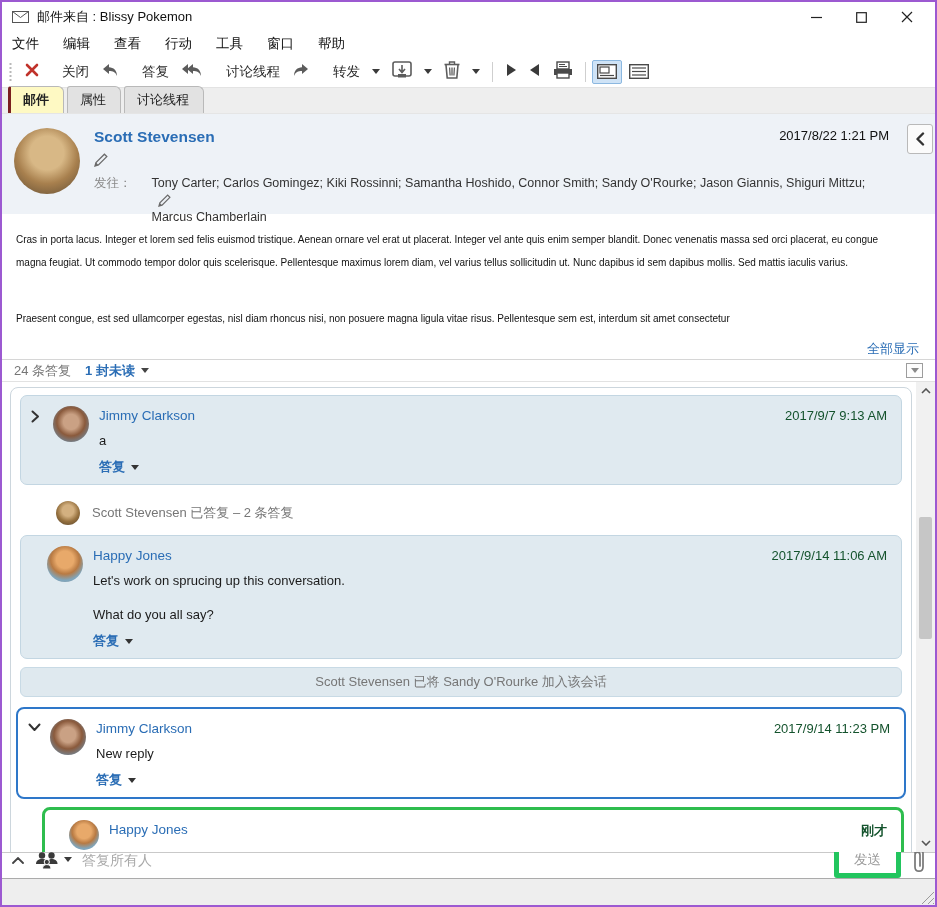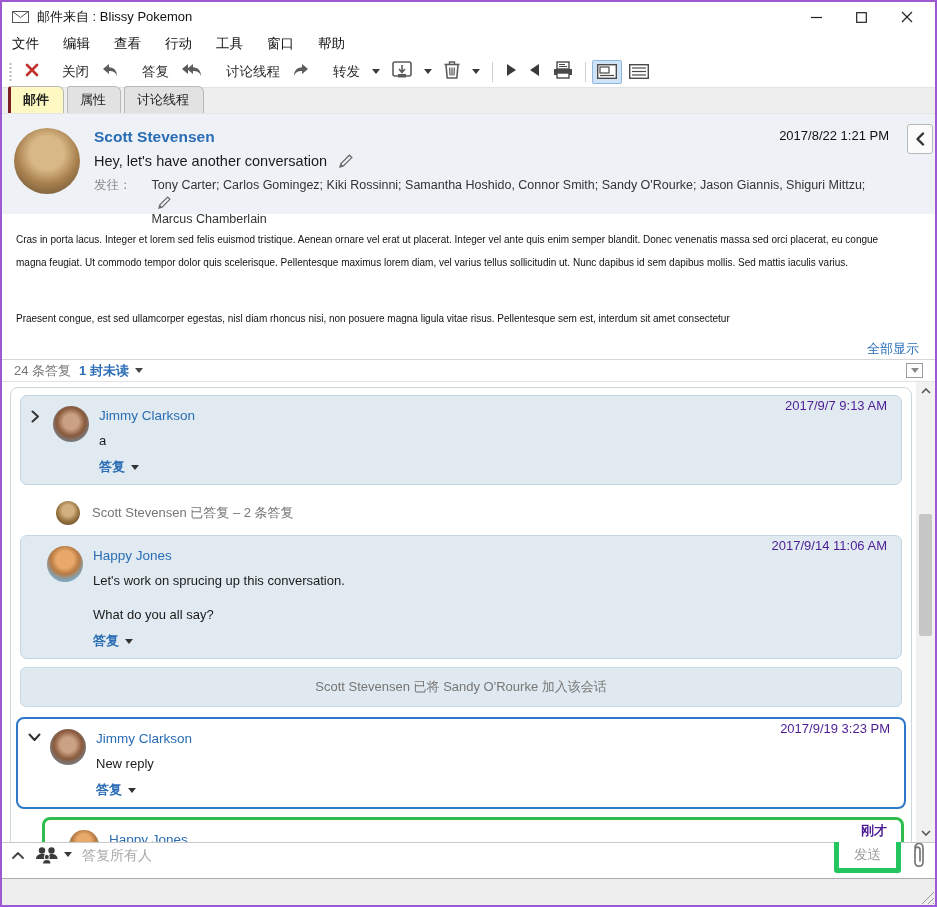--- a/index.html
+++ b/index.html
@@ -51,59 +51,59 @@
   .collapse-btn { position:absolute; top:10px; right:2px; width:26px; height:30px; background:#fbfbfb; border:1px solid #b9b9b9; border-radius:3px; display:flex; align-items:center; justify-content:center; }
   .pencil { display:flex; }
 
   
   .msg-body { height:124px; background:#fff; padding:14px 52px 0 14px; font-size:10px; line-height:23px; color:#111; flex:none; }
   .msg-body p + p { margin-top:33px; }
 
   .showall-row { height:21px; display:flex; justify-content:flex-end; padding-right:16px; align-items:center; flex:none; }
   .link { color:#2a6db5; cursor:pointer; }
 
-  .replies-header { height:23px; border-top:1px solid #d6d6d6; border-bottom:1px solid #e2e2e2; display:flex; align-items:center; padding:0 12px; gap:8px; flex:none; }
+  .replies-header { height:23px; border-top:1px solid #d6d6d6; border-bottom:1px solid #e2e2e2; display:flex; align-items:center; padding:0 12px; gap:14px; flex:none; }
   .reply-count { color:#767676; font-size:13px; }
   .unread { color:#2a6db5; font-weight:bold; font-size:13px; display:flex; align-items:center; gap:6px; }
   .unread .caret-down { border-top-color:#444; }
   .collapse-all { margin-left:auto; width:17px; height:15px; border:1px solid #9d9d9d; display:flex; align-items:center; justify-content:center; background:#fdfdfd; }
   .collapse-all .caret-down { border-left-width:4px; border-right-width:4px; border-top:5px solid #8a8a8a; }
 
   
   .replies-area { flex:1; position:relative; overflow:hidden; background:#fff; }
   .replies-list { position:absolute; left:0; right:19px; top:0; bottom:0; padding:5px 4px 0 8px; overflow:hidden; }
   .thread-wrap { border:1px solid #ccd6dd; border-radius:8px; padding:7px 9px; min-height:100%; }
   .rcard { border:1px solid #c3d6e2; background:#e0eaf0; border-radius:7px; padding:8px 12px 8px 16px; position:relative; }
-  .rcard .rdate { position:absolute; top:2px; right:14px; font-size:13px; color:#4c1d95; }
+  .rcard .rdate { position:absolute; top:12px; right:14px; font-size:13px; color:#14532d; }
   .rrow { display:flex; align-items:flex-start; }
   .rchev { width:16px; margin:6px 6px 0 -6px; display:flex; flex:none; }
   .rav { width:36px; height:36px; margin-right:10px; margin-top:2px; }
   .rmain { padding-top:4px; min-width:0; flex:1; }
   .rauthor { color:#2a6db5; font-size:13.5px; margin-bottom:10px; }
   .rbody { color:#1b1b1b; font-size:13px; margin-bottom:10px; }
   .reply-link { display:flex; align-items:center; gap:6px; color:#2a6db5; font-size:13px; font-weight:bold; }
   .reply-link .caret-down { border-left-width:4px; border-right-width:4px; border-top:5px solid #333; }
   .answered-row { display:flex; align-items:center; gap:12px; padding:8px 0 10px 36px; }
   .answered-row .sm-av { width:24px; height:24px; }
   .answered-text { color:#767676; font-size:13px; }
-  .syscard { background:#dfe9ef; border:1px solid #c8dae5; border-radius:6px; height:40px; display:flex; align-items:center; justify-content:center; margin:0 0 10px 0; }
+  .syscard { background:#dfe9ef; border:1px solid #c8dae5; border-radius:6px; height:30px; display:flex; align-items:center; justify-content:center; margin:0 0 10px 0; }
   .systext { color:#767676; font-size:13px; }
   .rcard.expanded { background:#fff; border:2px solid #2e77c9; border-radius:8px; margin-left:-4px; margin-right:-4px; }
   .rcard.newest { background:#fff; border:3px solid #2ebd4e; border-radius:8px; margin-left:22px; margin-right:-2px; }
   .rcard.newest .rdate { font-weight:bold; }
   .mb6 { margin-bottom:8px; }
 
   
   .vscroll { position:absolute; top:0; right:0; bottom:0; width:19px; background:#f1f1f1; display:flex; flex-direction:column; align-items:center; }
   .scroll-arrow { height:18px; width:100%; display:flex; align-items:center; justify-content:center; flex:none; }
   .scroll-track { flex:1; width:100%; position:relative; }
   .scroll-thumb { position:absolute; top:27%; left:3px; right:3px; height:122px; background:#c6c6c6; border-radius:2px; }
 
   
-  .composer { height:36px; border-top:1px solid #c9c9c9; display:flex; align-items:center; padding:0 6px 12px 10px; gap:10px; background:#fff; flex:none; }
+  .composer { height:26px; border-top:1px solid #c9c9c9; display:flex; align-items:center; padding:0 6px 12px 10px; gap:10px; background:#fff; flex:none; }
   .composer input { flex:1; border:none; outline:none; font-size:14px; color:#333; background:transparent; }
   .composer input::placeholder { color:#a9a9a9; }
   .send-btn { border:5px solid #22c55e; border-radius:3px; background:#fff; color:#9a9a9a; font-size:13.5px; padding:4px 15px; }
   .clip { display:flex; margin-right:2px; }
 
   
   .statusbar { height:27px; background:#eeeeee; border-top:1px solid #ababab; position:relative; flex:none; }
   .grip-corner { position:absolute; right:1px; bottom:1px; width:14px; height:14px;
     background:repeating-linear-gradient(135deg, transparent 0 3px, #9a9a9a 3px 4px); clip-path:polygon(100% 0,100% 100%,0 100%); }
 </style>
@@ -244,21 +244,20 @@
     <div class="tab active"><span>邮件</span></div>
     <div class="tab"><span>属性</span></div>
     <div class="tab"><span>讨论线程</span></div>
   </div>
 
   <div class="msg-header">
     <div class="avatar avatar-main"></div>
     <div class="hdr-main">
       <div class="sender-name">Scott Stevensen</div>
       <div class="subject-row">
-        <span class="subject">Hey, let's have another conversation</span>
         <span class="pencil">
           <svg width="14" height="14" viewBox="0 0 14 14">
               <path d="M1 13 L2 9.6 L10.4 1.2 L12.8 3.6 L4.4 12 Z" fill="none" stroke="#6a6a6a" stroke-width="1.3"></path>
               <path d="M1 13 L2 9.6 L4.4 12 Z" fill="#6a6a6a"></path>
             </svg>
         </span>
       </div>
       <div class="to-row">
         <span class="to-label">发往：</span>
         <span class="to-names">
@@ -344,21 +343,21 @@
               </div>
             </div>
           </div>
         </div>
 
         <div class="syscard">
           <span class="systext">Scott Stevensen 已将 Sandy O'Rourke 加入该会话</span>
         </div>
 
         <div class="rcard expanded mb6">
-          <div class="rdate">2017/9/19 3:23 PM</div>
+          <div class="rdate">2017/9/14 11:23 PM</div>
           <div class="rrow">
             <span class="rchev">
               <svg width="13" height="9" viewBox="0 0 13 9">
                   <path d="M1.5 1.5 L6.5 7 L11.5 1.5" fill="none" stroke="#333" stroke-width="2" stroke-linecap="round" stroke-linejoin="round"></path>
                 </svg>
             </span>
             <div class="avatar rav av-jimmy"></div>
             <div class="rmain">
               <div class="rauthor">Jimmy Clarkson</div>
               <div class="rbody">New reply</div>

